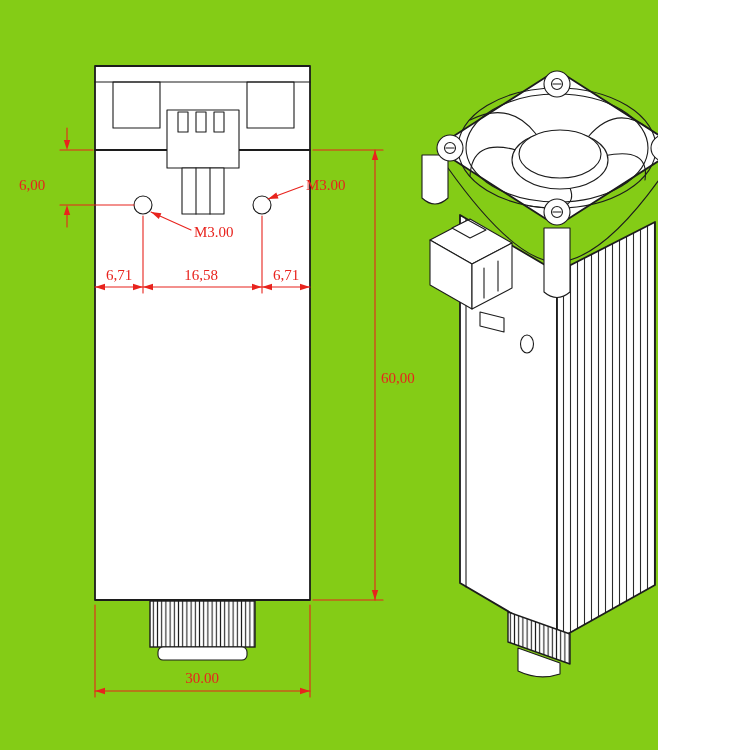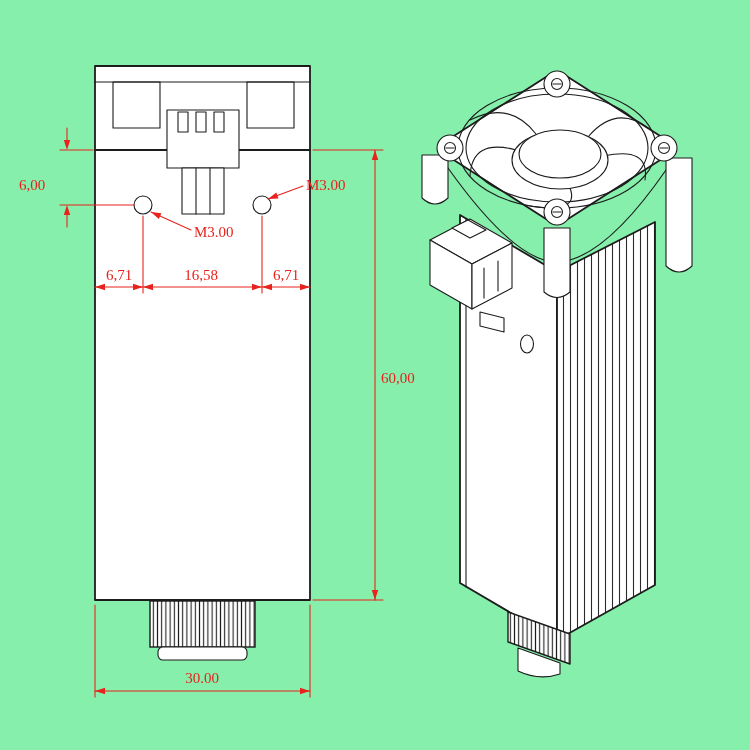--- a/index.html
+++ b/index.html
@@ -1,16 +1,16 @@
 <!DOCTYPE html>
 <html><head>
 <meta charset="utf-8">
 <style>
   html,body{margin:0;padding:0;background:#ffffff;}
-  .canvas{position:relative;width:750px;height:750px;background:#86efac;overflow:hidden;
+  .canvas{position:relative;width:658px;height:750px;background:#84cc16;overflow:hidden;
           font-family:"Liberation Serif",serif;}
   svg{position:absolute;inset:0;}
   .part{fill:none;stroke:#1c1c1c;stroke-width:1.8;stroke-linejoin:round;stroke-linecap:round;}
   .part-thin{fill:none;stroke:#1c1c1c;stroke-width:1.1;stroke-linejoin:round;stroke-linecap:round;}
   .white{fill:#ffffff;}
   .dim-line{stroke:#e8231d;stroke-width:1.1;fill:none;stroke-linecap:round;}
   .dim-arrow{fill:#e8231d;stroke:none;}
   .dim-text{fill:#e8231d;font-family:"Liberation Serif",serif;font-size:15px;}
 </style>
 </head>

